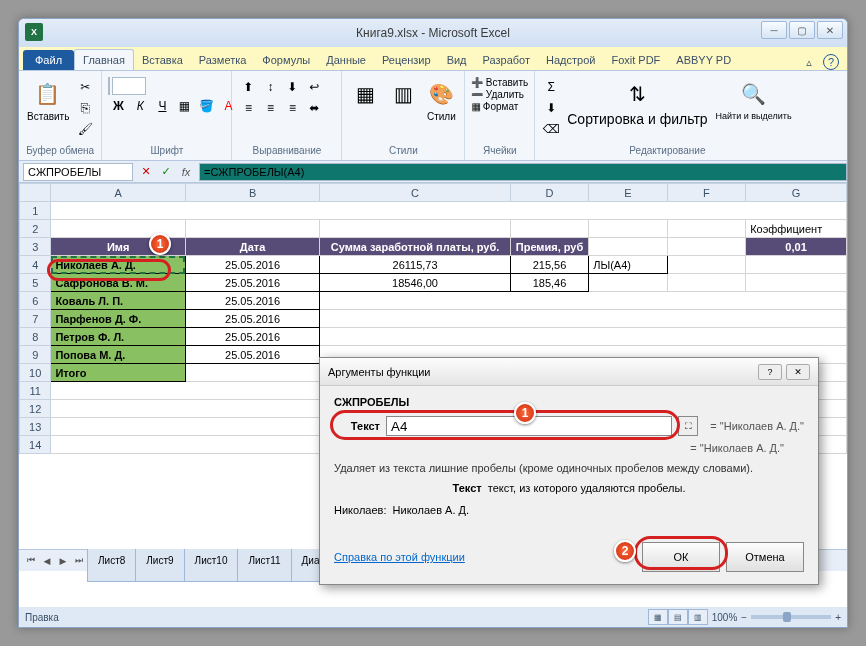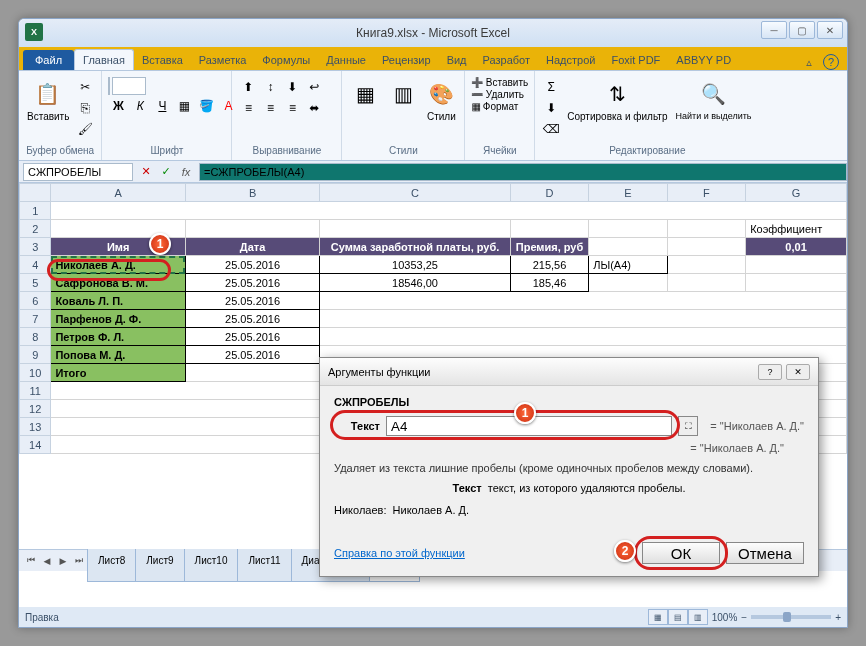--- a/index.html
+++ b/index.html
@@ -3,21 +3,21 @@
 <meta charset="utf-8">
 <style>
 * { box-sizing: border-box; margin: 0; padding: 0; font-family: 'Segoe UI', Tahoma, sans-serif; }
 body { background: #999; display: flex; justify-content: center; align-items: center; width: 866px; height: 646px; overflow: hidden; }
 .window { width: 830px; height: 610px; background: #fff; border: 1px solid #8ba5c7; border-radius: 6px 6px 0 0; box-shadow: 0 0 10px rgba(0,0,0,0.3); display: flex; flex-direction: column; position: relative; }
 .titlebar { height: 28px; background: linear-gradient(#e4ecf7,#cfe0f3); display: flex; align-items: center; justify-content: center; border-radius: 6px 6px 0 0; position: relative; }
 .titlebar .title { font-size: 12px; color: #3b3b3b; }
 .titlebar .winbtns { position: absolute; right: 4px; top: 2px; display: flex; gap: 2px; }
 .titlebar .winbtn { width: 26px; height: 18px; background: linear-gradient(#f7fbff,#d7e5f5); border: 1px solid #9db8d9; border-radius: 2px; font-size: 10px; display: flex; align-items: center; justify-content: center; color: #555; cursor: pointer; }
 .titlebar .excel-icon { position: absolute; left: 6px; top: 4px; width: 18px; height: 18px; background: #217346; display: flex; align-items: center; justify-content: center; color: #fff; font-size: 9px; font-weight: bold; border-radius: 2px; }
-.ribbon-tabs { height: 24px; background: #eab308; display: flex; align-items: flex-end; padding-left: 4px; font-size: 11px; gap: 0; border-bottom: 1px solid #b5c8df; }
+.ribbon-tabs { height: 24px; background: #fef9c3; display: flex; align-items: flex-end; padding-left: 4px; font-size: 11px; gap: 0; border-bottom: 1px solid #b5c8df; }
 .file-tab { background: #1e5aa0; color: #fff; padding: 4px 12px; border-radius: 3px 3px 0 0; cursor: pointer; }
 .tab { padding: 4px 8px; color: #3b5068; cursor: pointer; }
 .tab.active { background: #f3f7fc; border: 1px solid #b5c8df; border-bottom: none; border-radius: 3px 3px 0 0; }
 .ribbon-tabs .help-icons { margin-left: auto; display: flex; gap: 6px; padding-right: 8px; align-items: center; }
 .help-icons span { width: 16px; height: 16px; display: flex; align-items: center; justify-content: center; font-size: 11px; color: #3b5068; cursor: pointer; border: 1px solid transparent; border-radius: 2px; }
 .ribbon-body { height: 90px; background: #f3f7fc; border-bottom: 1px solid #b5c8df; display: flex; font-size: 10px; }
 .ribbon-group { border-right: 1px solid #d0dbe8; padding: 2px 6px; display: flex; flex-direction: column; justify-content: space-between; }
 .ribbon-group .label { text-align: center; color: #5a6e85; font-size: 10px; padding: 2px 0; }
 .ribbon-btns { display: flex; gap: 4px; flex: 1; align-items: flex-start; padding-top: 4px; }
 .big-btn { display: flex; flex-direction: column; align-items: center; gap: 2px; cursor: pointer; padding: 2px; }
@@ -65,21 +65,21 @@
 .ref-btn { width: 20px; height: 20px; border: 1px solid #888; background: #eee; cursor: pointer; display: flex; align-items: center; justify-content: center; font-size: 9px; }
 .arg-result { color: #555; margin-left: 6px; white-space: nowrap; }
 .red-circle { position: absolute; border: 3px solid #d42020; border-radius: 14px; pointer-events: none; }
 .badge { width: 22px; height: 22px; background: radial-gradient(#ff6a3a,#c92a0f); border: 2px solid #fff; border-radius: 50%; color: #fff; font-weight: bold; font-size: 12px; display: flex; align-items: center; justify-content: center; box-shadow: 0 1px 3px rgba(0,0,0,0.5); position: absolute; z-index: 20; }
 .desc { margin: 8px 0; color: #333; }
 .desc-bold { text-align: center; margin-bottom: 10px; }
 .result-line { margin: 6px 0 10px 0; }
 .dialog-footer { display: flex; justify-content: space-between; align-items: center; padding: 6px 14px 12px; }
 .help-link { color: #0066cc; text-decoration: underline; cursor: pointer; }
 .dlg-btns { display: flex; gap: 6px; position: relative; }
-.dlg-btn { width: 78px; height: 22px; background: linear-gradient(#fdfdfd,#e0e0e0); border: 1px solid #888; cursor: pointer; font-size: 15px; }
+.dlg-btn { width: 78px; height: 30px; background: linear-gradient(#fdfdfd,#e0e0e0); border: 1px solid #888; cursor: pointer; font-size: 11px; }
 .view-btns { display: flex; gap: 0; }
 .view-btn { width: 20px; height: 16px; border: 1px solid #9db8d9; background: #e8eef7; cursor: pointer; font-size: 8px; display: flex; align-items: center; justify-content: center; }
 </style>
 </head>
 <body>
 
 <div class="window">
   <div class="titlebar">
     <div class="excel-icon">X</div>
     <div class="title">Книга9.xlsx - Microsoft Excel</div>
@@ -200,21 +200,21 @@
     </div>
     <div class="ribbon-group" style="border-right:none;">
       <div class="ribbon-btns">
         <div class="stack">
           <div class="small-btn">Σ</div>
           <div class="small-btn">⬇</div>
           <div class="small-btn">⌫</div>
         </div>
         <div class="big-btn">
             <div class="ico">⇅</div>
-            <span style="font-size:10px;text-align:center;">Сортировка и фильтр</span>
+            <span style="font-size:14px;text-align:center;">Сортировка и фильтр</span>
           </div>
         <div class="big-btn">
             <div class="ico">🔍</div>
             <span style="font-size:9px;text-align:center;">Найти и выделить</span>
           </div>
       </div>
       <div class="label">Редактирование</div>
     </div>
   </div>
 
@@ -264,21 +264,21 @@
         <td>Сумма заработной платы, руб.</td>
         <td>Премия, руб</td>
         <td style="background:#fff;border:1px solid #d4d4d4;"></td>
             <td style="background:#fff;border:1px solid #d4d4d4;"></td>
         <td class="coef-val">0,01</td>
       </tr>
       <tr>
             <th class="rowh">4</th>
         <td class="name-cell name-td marching" style="position:relative;">Николаев А. Д.</td>
         <td class="data-td">25.05.2016</td>
-        <td class="data-td">10353,25</td>
+        <td class="data-td">26115,73</td>
         <td class="data-td">215,56</td>
         <td class="e4-cell">ЛЫ(A4)</td>
             <td></td>
             <td></td>
       </tr>
       <tr>
             <th class="rowh">5</th>
         <td class="name-cell name-td">Сафронова В. М.</td>
         <td class="data-td">25.05.2016</td>
         <td class="data-td">18546,00</td>

